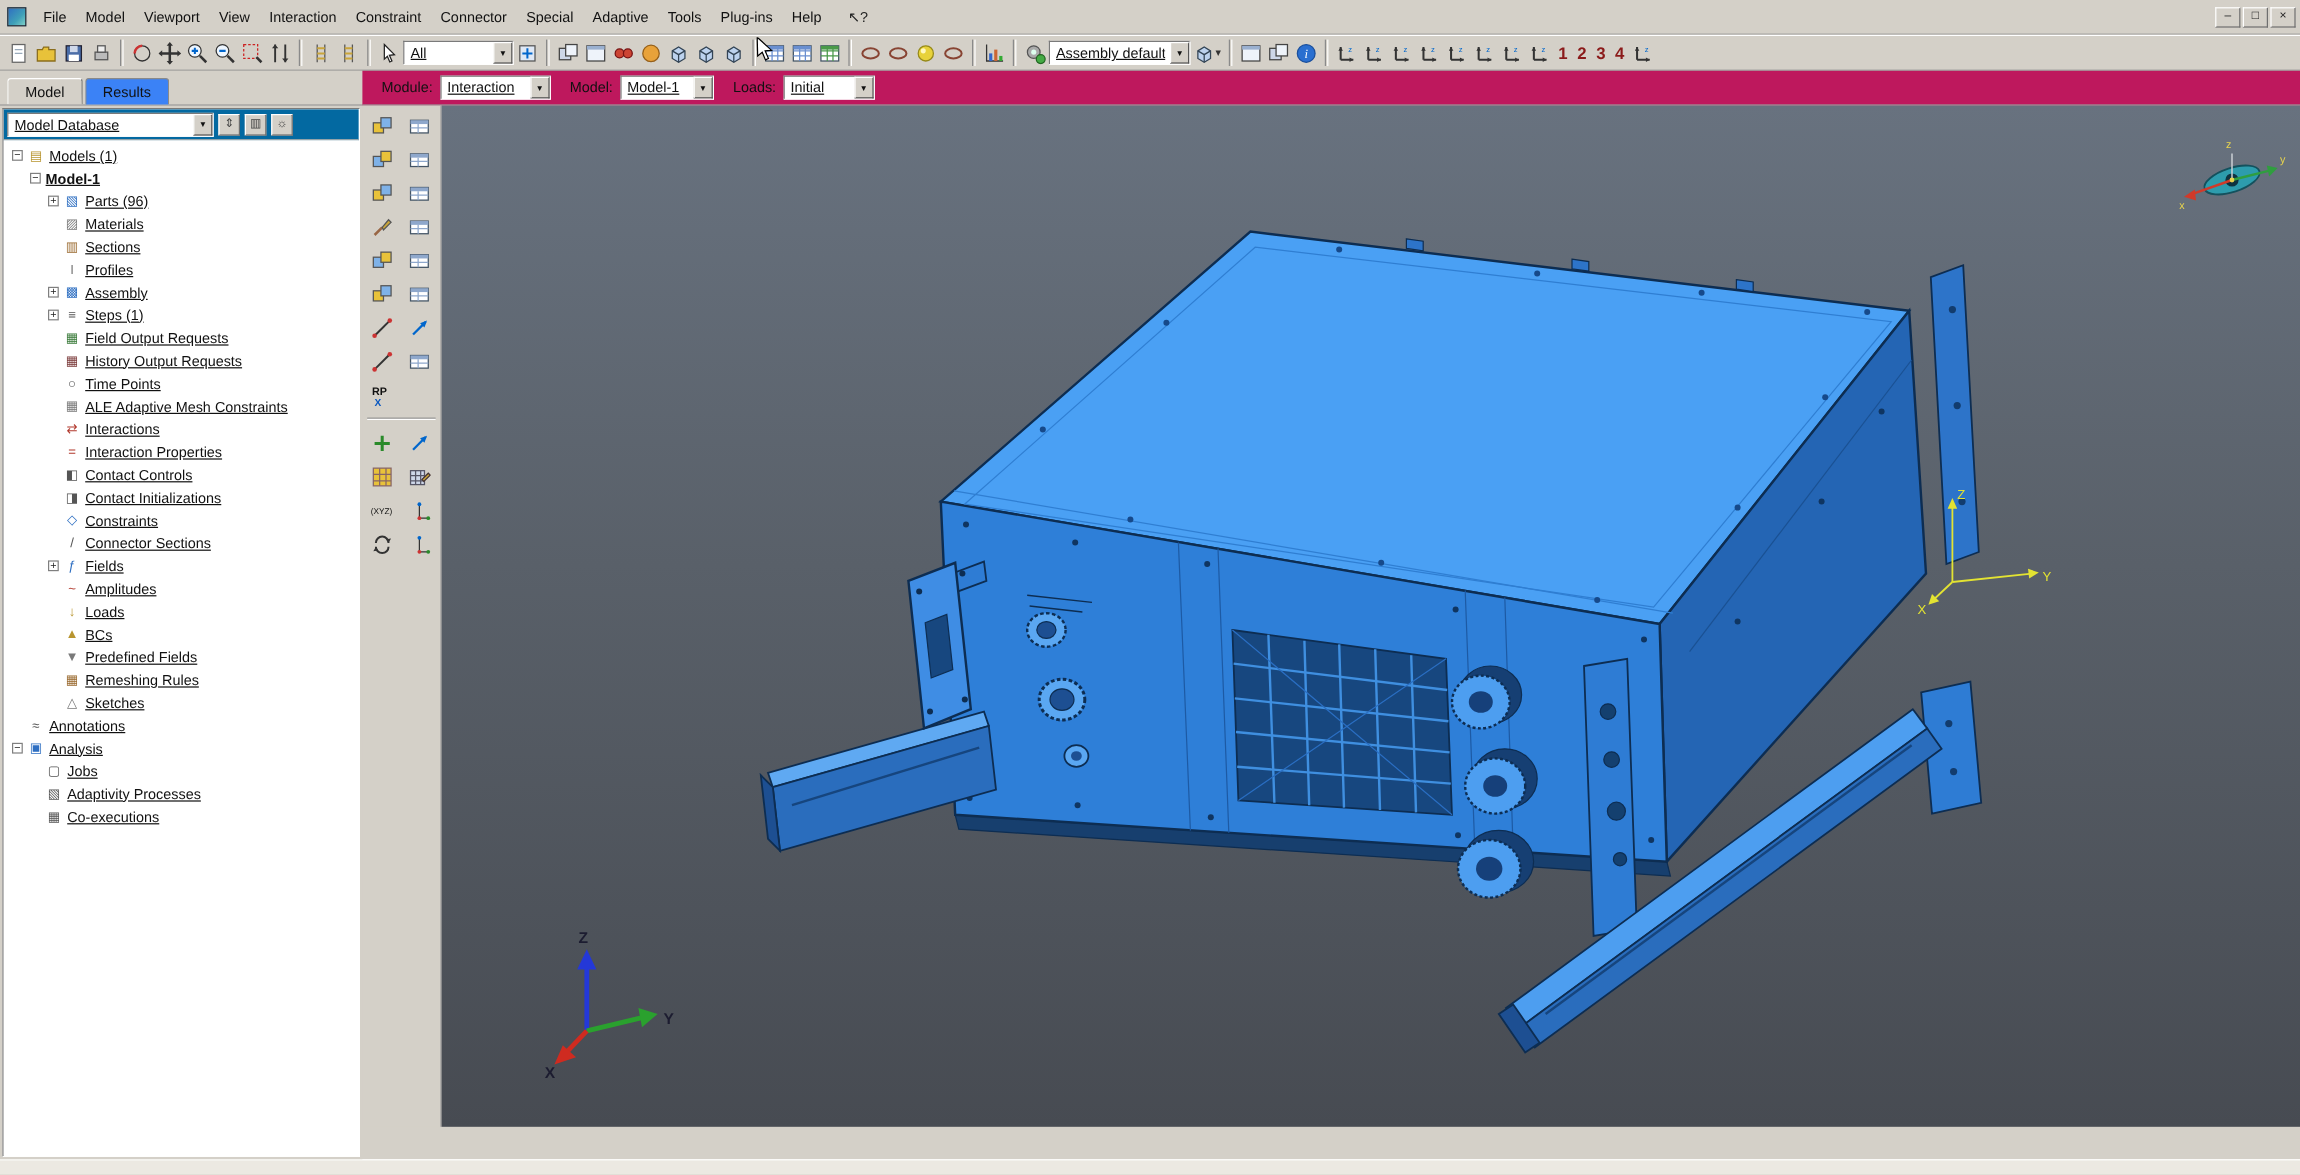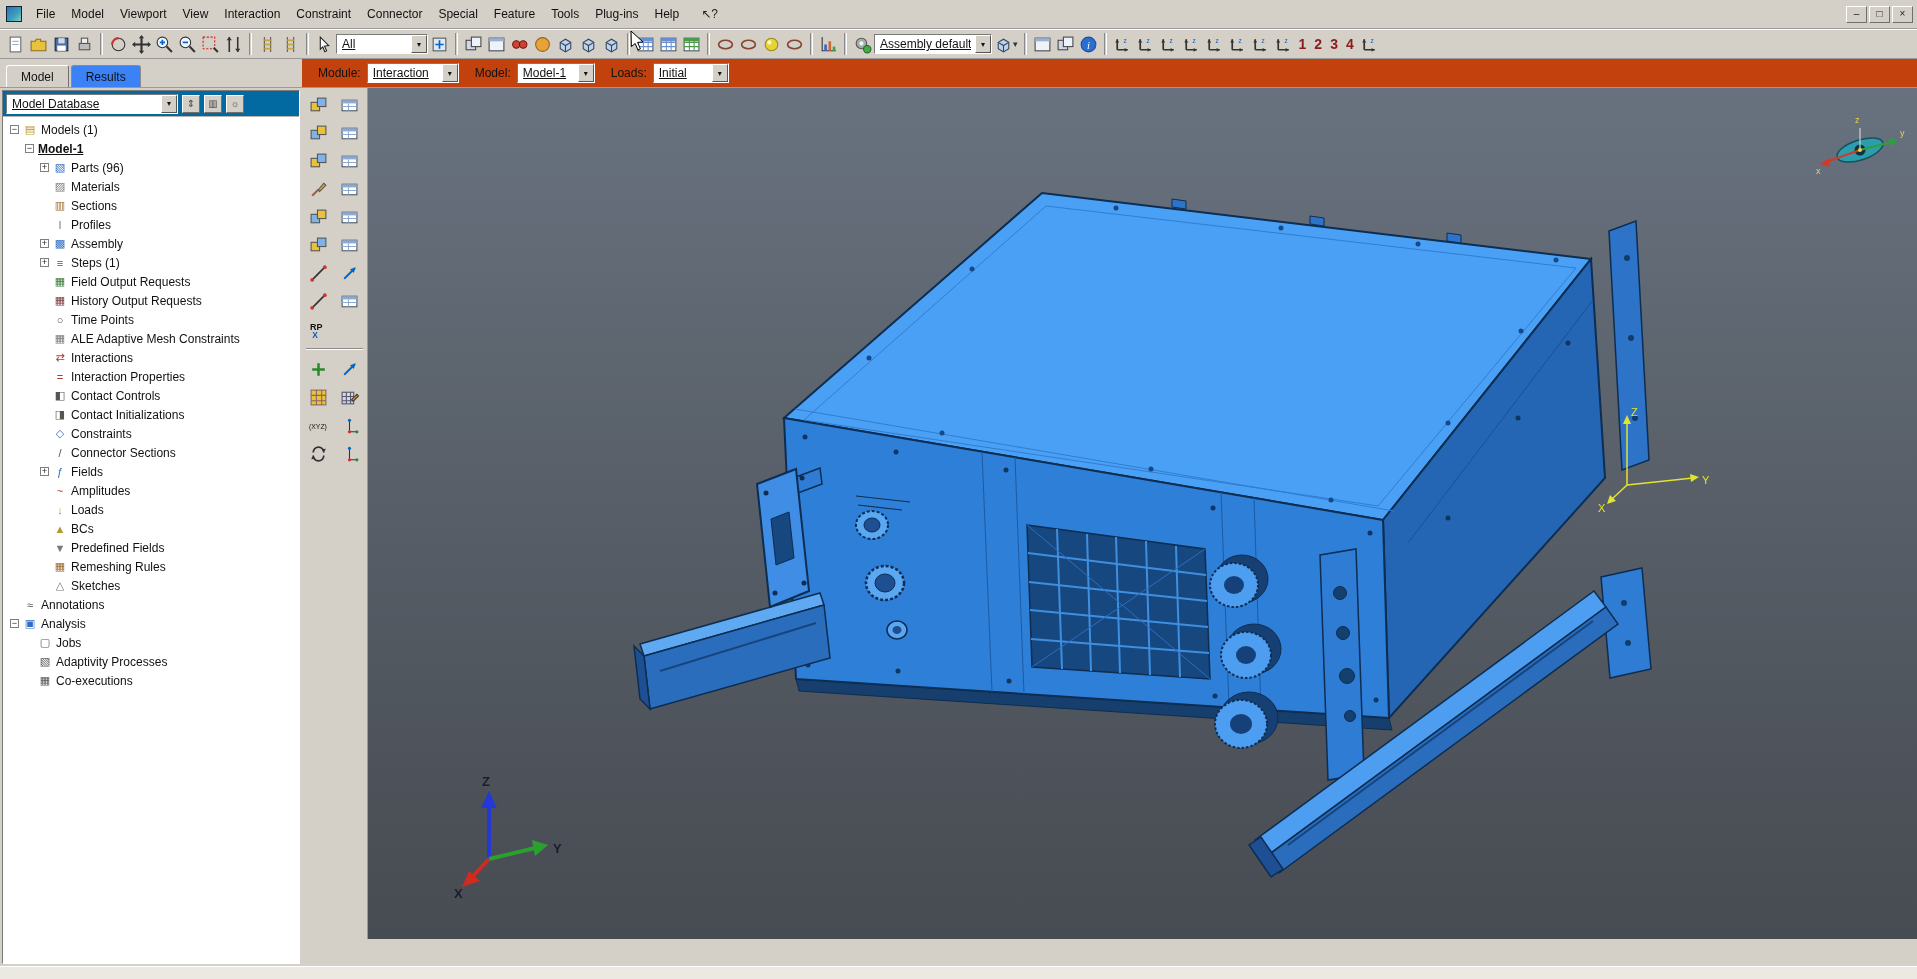--- a/index.html
+++ b/index.html
@@ -52,25 +52,25 @@
   .treeheader .combo { width:172px; }
   .spin,.thbtn { width:18px; height:18px; background:#d4d0c8; border:1px solid;
                  border-color:#fff #6f6f6f #6f6f6f #fff; font-size:10px; text-align:center;
                  line-height:16px; color:#444; }
   .tree { list-style:none; padding:3px 0 0 3px; overflow:hidden; flex:1; background:#fff; }
   .tree li { display:flex; align-items:center; height:19px; white-space:nowrap; }
   .exp { width:9px; height:9px; border:1px solid #7f7f7f; background:#fff; font-size:9px;
          line-height:7px; text-align:center; margin-right:4px; flex:none; color:#222; }
   .expspace { width:13px; flex:none; }
   .ti { width:14px; text-align:center; font-size:11px; margin-right:4px; flex:none; }
-  .tlabel { font-size:12px; }
+  .tlabel { font-size:12px;text-decoration:underline; }
   .emph .tlabel { font-weight:bold; text-decoration:underline; }
 
   .rightcol { flex:1; display:flex; flex-direction:column; }
-  .contextbar { height:29px; background:#c2410c; border-bottom:1px solid #9a9a9a;
+  .contextbar { height:29px; background:#be185d; border-bottom:1px solid #9a9a9a;
                 display:flex; align-items:center; gap:6px; padding-left:16px; }
   .contextbar label { margin-left:10px; }
   .combo.module { width:92px; } .combo.model { width:78px; } .combo.step { width:76px; }
 
   .canvas { height:851px; display:flex; }
   .toolbox { width:66px; background:#d4d0c8; border-right:1px solid #9a9a9a;
              padding:5px 2px; display:grid; grid-template-columns:1fr 1fr;
              gap:4px 2px; align-content:start; }
   .tbx { width:28px; height:24px; display:flex; align-items:center; justify-content:center;
          border:1px solid transparent; }
@@ -101,21 +101,21 @@
     <span class="appicon"></span>
     <nav class="menus" id="menus" style="display:flex;">
         <span class="menu">File</span>
         <span class="menu">Model</span>
         <span class="menu">Viewport</span>
         <span class="menu">View</span>
         <span class="menu">Interaction</span>
         <span class="menu">Constraint</span>
         <span class="menu">Connector</span>
         <span class="menu">Special</span>
-        <span class="menu">Feature</span>
+        <span class="menu">Adaptive</span>
         <span class="menu">Tools</span>
         <span class="menu">Plug-ins</span>
         <span class="menu">Help</span>
       </nav>
     <span class="ctxhelp">↖?</span>
     <div class="wincontrols" id="wincontrols">
         <span class="winbtn">–</span>
         <span class="winbtn">□</span>
         <span class="winbtn">×</span>
       </div>

